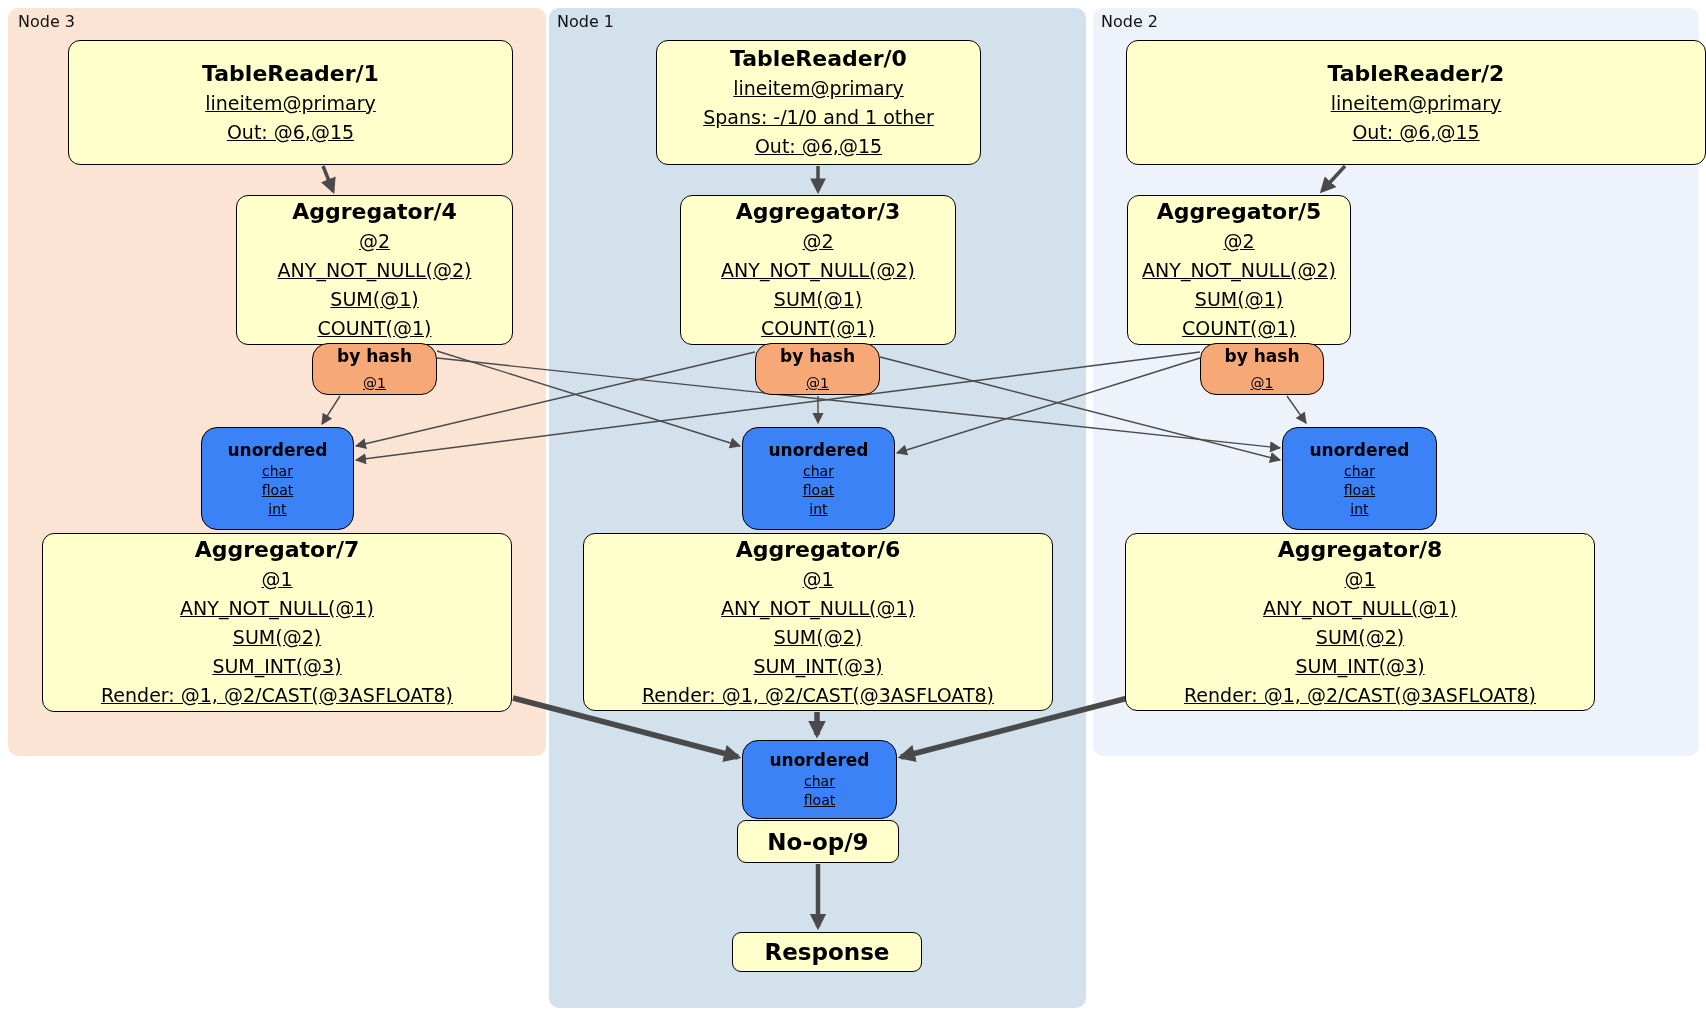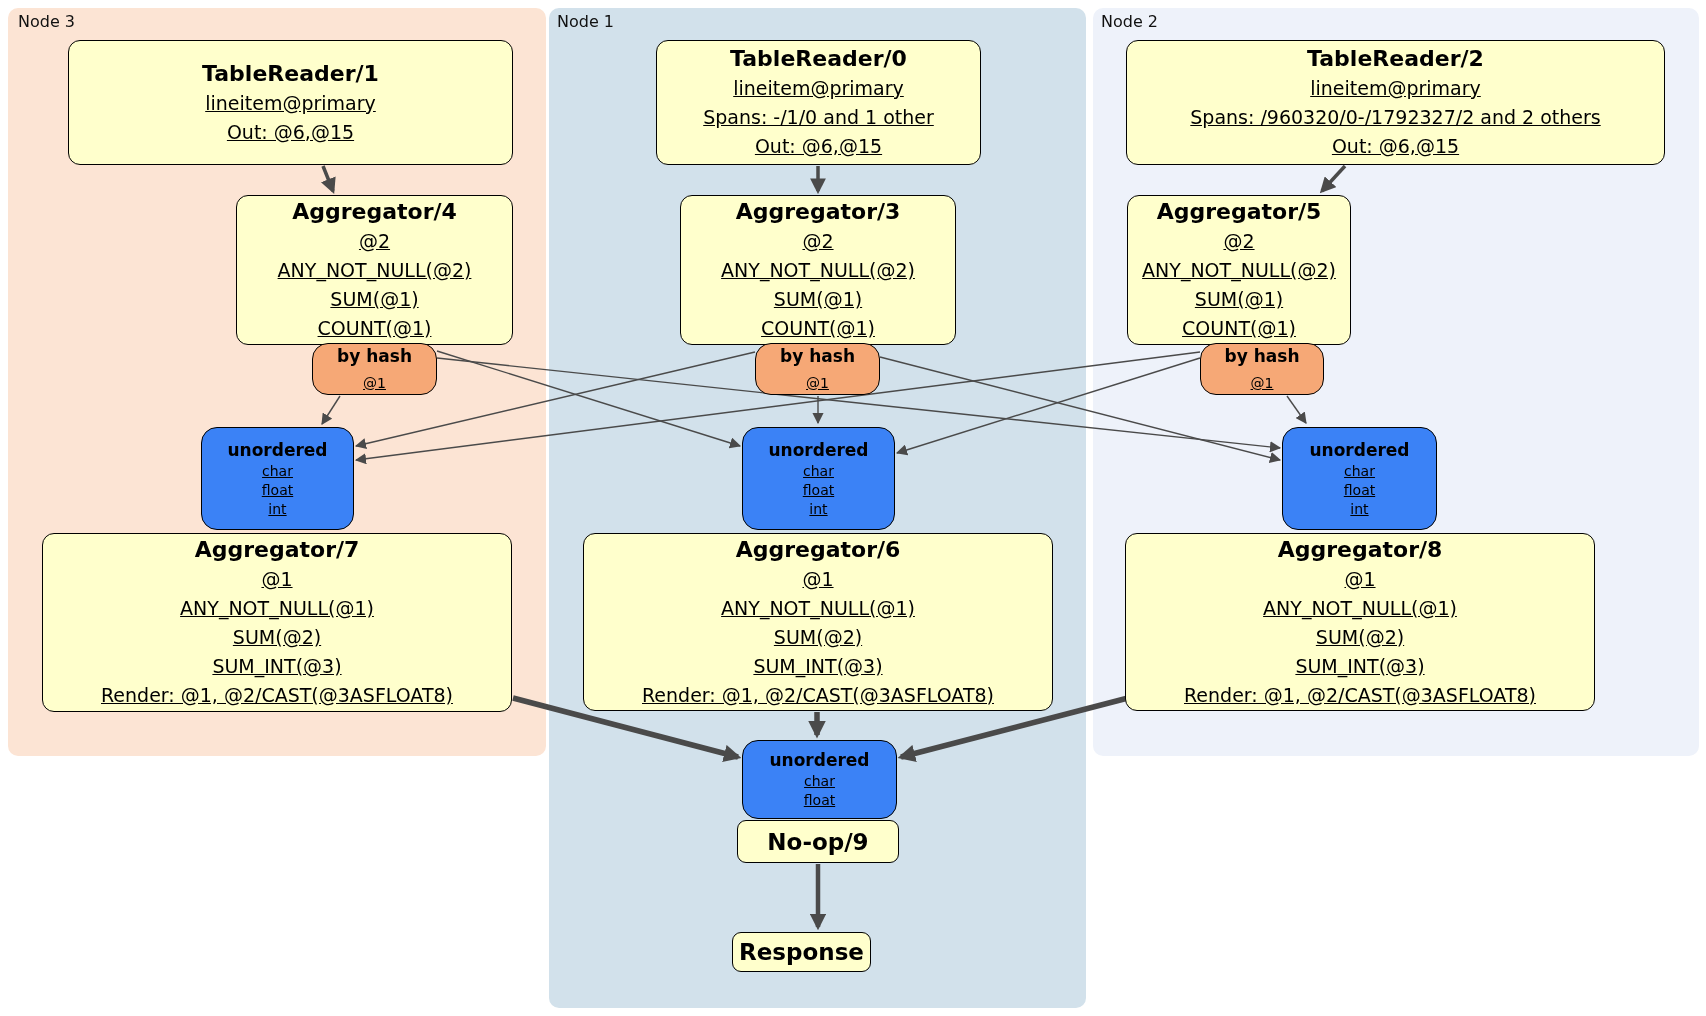--- a/index.html
+++ b/index.html
@@ -154,28 +154,27 @@
   <div class="box mini sync" style="left:742px;top:740px;width:155px;height:79px;">
     <div class="t">unordered</div>
     <div class="l">char</div>
     <div class="l">float</div>
   </div>
 
   <div class="box small-proc" style="left:737px;top:820px;width:162px;height:43px;">
     <div class="t">No-op/9</div>
   </div>
 
-  <div class="box small-proc" style="left:732px;top:932px;width:139px;height:40px;">
+  <div class="box small-proc" style="left:732px;top:932px;width:190px;height:40px;">
     <div class="t">Response</div>
   </div>
 
-  <div class="box" style="left:1126px;top:40px;width:539px;height:125px;">
+  <div class="box" style="left:1126px;top:40px;width:580px;height:125px;">
     <div class="t">TableReader/2</div>
     <div class="l">lineitem@primary</div>
-    <div class="l">Spans: /960320/0-/1792327/2 and 2 others</div>
     <div class="l">Out: @6,@15</div>
   </div>
 
   <div class="box" style="left:1127px;top:195px;width:224px;height:150px;">
     <div class="t">Aggregator/5</div>
     <div class="l">@2</div>
     <div class="l">ANY_NOT_NULL(@2)</div>
     <div class="l">SUM(@1)</div>
     <div class="l">COUNT(@1)</div>
   </div>

